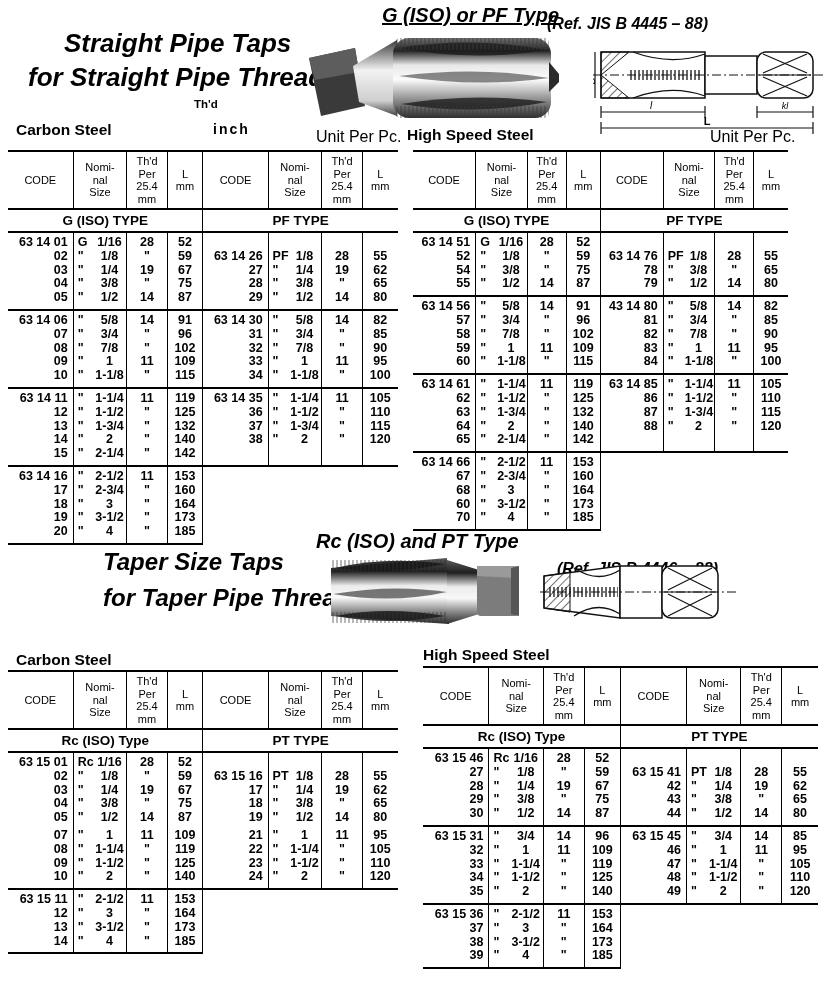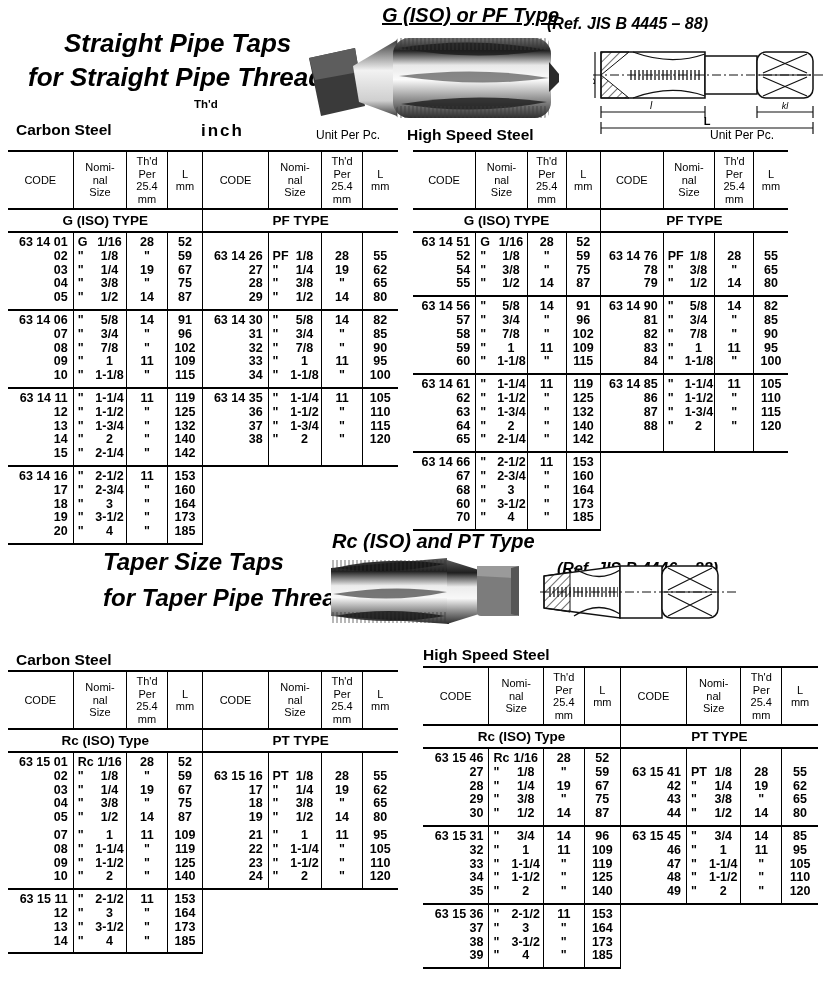--- a/index.html
+++ b/index.html
@@ -7,23 +7,23 @@
     position:relative; width:830px; height:1006px; background:#ffffff;
     font-family:"Liberation Sans", sans-serif; color:#000; overflow:hidden;
     margin:0 auto;
   }
   .abs { position:absolute; }
   .title { font-weight:bold; font-style:italic; font-size:26px; line-height:34px; white-space:nowrap; }
   .title2 { font-weight:bold; font-style:italic; font-size:24px; line-height:34px; white-space:nowrap; }
   .type-head { font-weight:bold; font-style:italic; font-size:20px; white-space:nowrap; }
   .ref { font-weight:bold; font-style:italic; font-size:16px; white-space:nowrap; }
   .mat-label { font-weight:bold; font-size:15.5px; white-space:nowrap; }
-  .unit { font-size:12px; white-space:nowrap; }
+  .unit { font-size:16px; white-space:nowrap; }
   .small-bold { font-weight:bold; font-size:11.5px; white-space:nowrap; }
-  .inch { font-weight:bold; font-size:17px; letter-spacing:2px; white-space:nowrap; }
+  .inch { font-weight:bold; font-size:14px; letter-spacing:2px; white-space:nowrap;margin-left:12px; }
 
   .cat-table { border-collapse:collapse; table-layout:fixed; width:100%; }
   .cat-table th, .cat-table td { padding:0; margin:0; }
   .cat-table thead tr.hdr th {
     border-top:2px solid #000; border-bottom:2px solid #000;
     font-weight:normal; font-size:11px; line-height:12.5px;
     text-align:center; vertical-align:middle; height:56px;
   }
   .cat-table thead tr.sub th {
     border-bottom:2px solid #000; font-weight:bold; font-size:13.5px;
@@ -643,21 +643,21 @@
           <tr class="frow">
             <td class="code vr bt">63 14 56</td>
             <td class="vr bt">
               <div class="nomwrap">
                 <span class="p">"</span>
                 <span class="s">5/8</span>
               </div>
             </td>
             <td class="num vr bt">14</td>
             <td class="num vr vr bt">91</td>
-            <td class="code vr bt">63 14 90</td>
+            <td class="code vr bt">43 14 80</td>
             <td class="vr bt">
               <div class="nomwrap">
                 <span class="p">"</span>
                 <span class="s">5/8</span>
               </div>
             </td>
             <td class="num vr bt">14</td>
             <td class="num bt">82</td>
           </tr>
           <tr>
@@ -914,21 +914,21 @@
             <td class="num"></td>
             <td class="num"></td>
           </tr>
         </tbody>
       </table>
     </div>
 
   <div class="abs title2" style="left:103px; top:545px;">Taper Size Taps</div>
   <div class="abs title2" style="left:103px; top:581px;">for Taper Pipe Thread</div>
 
-  <div class="abs type-head" style="left:332px; top:530px;">Rc (ISO) and PT Type</div>
+  <div class="abs type-head" style="left:316px; top:530px;">Rc (ISO) and PT Type</div>
   <div class="abs ref" style="left:557px; top:533px;margin-top:27px;">(Ref. JIS B 4446 – 88)</div>
 
   <svg class="abs" style="left:327px; top:554px;" width="196" height="76" viewBox="0 0 196 76">
     <defs>
       <linearGradient id="cylB" x1="0" y1="0" x2="0" y2="1">
         <stop offset="0" stop-color="#5a5a5a"></stop>
           <stop offset="0.2" stop-color="#1f1f1f"></stop>
         <stop offset="0.42" stop-color="#ececec"></stop>
           <stop offset="0.6" stop-color="#f8f8f8"></stop>
         <stop offset="0.8" stop-color="#8e8e8e"></stop>

